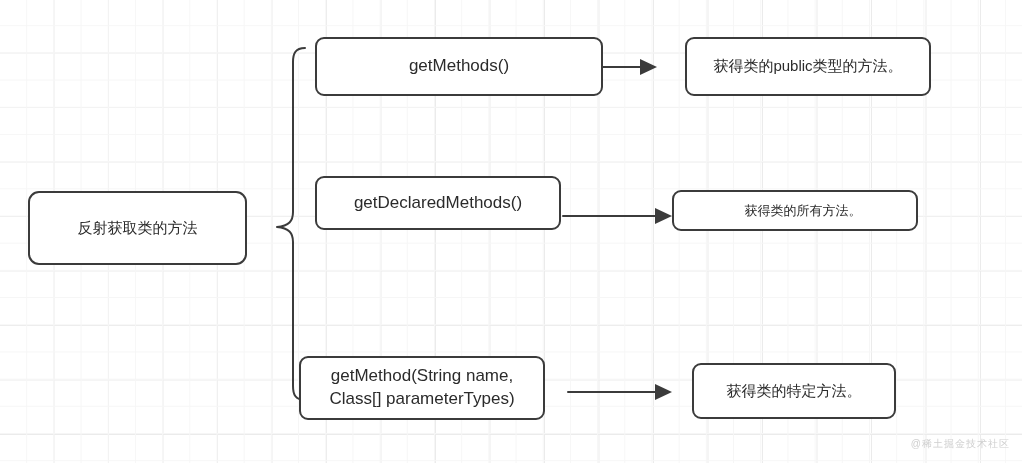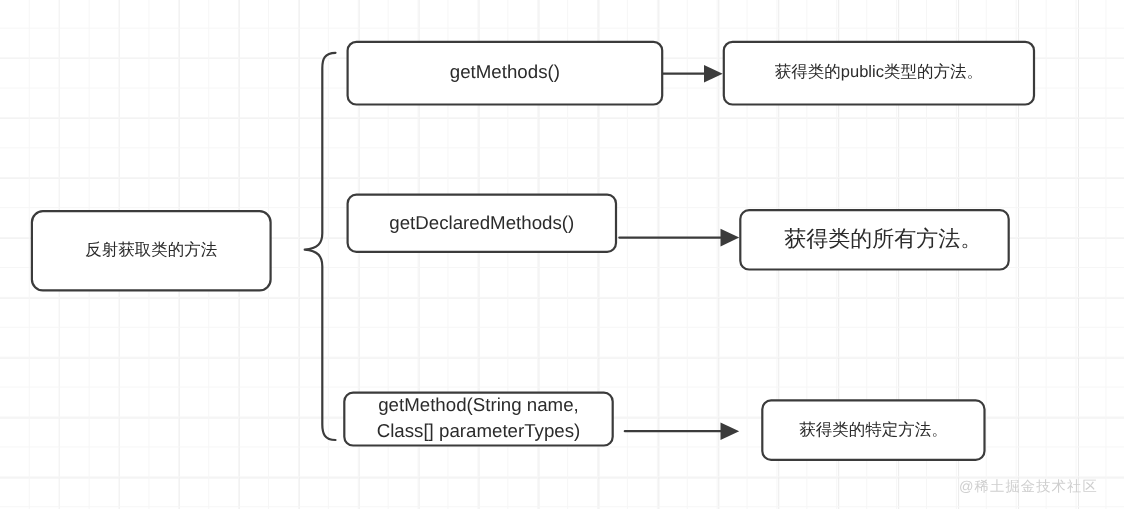--- a/index.html
+++ b/index.html
@@ -57,23 +57,23 @@
   .node-text {
     display: block;
     white-space: pre-line;
     padding: 0 10px;
   }
 
   
   #node-root        { left: 28px;  top: 191px; width: 219px; height: 74px;  font-size: 15px; border-radius: 11px; }
   #node-m1          { left: 315px; top: 37px;  width: 288px; height: 59px;  font-size: 17px; }
   #node-m2          { left: 315px; top: 176px; width: 246px; height: 54px;  font-size: 17px; }
-  #node-m3          { left: 312px; top: 356px; width: 246px; height: 50px;  font-size: 17px; justify-content: center; }
-  #node-d1          { left: 657px; top: 37px;  width: 284px; height: 59px;  font-size: 15px; }
-  #node-d2          { left: 672px; top: 190px; width: 246px; height: 56px;  font-size: 20px; padding-left: 16px; }
+  #node-m3          { left: 299px; top: 356px; width: 246px; height: 64px;  font-size: 17px; justify-content: center; }
+  #node-d1          { left: 685px; top: 37px;  width: 246px; height: 59px;  font-size: 15px; }
+  #node-d2          { left: 672px; top: 190px; width: 246px; height: 41px;  font-size: 13px; padding-left: 16px; }
   #node-d3          { left: 692px; top: 363px; width: 204px; height: 56px;  font-size: 15px; }
 
   
   .connector {
     position: absolute;
     left: 0;
     top: 0;
     width: 1022px;
     height: 463px;
     overflow: visible;
@@ -85,23 +85,23 @@
     stroke: #3b3b3b;
     stroke-width: 2;
     stroke-linecap: round;
     stroke-linejoin: round;
   }
   .arrowhead { fill: #3b3b3b; }
 
   
   #watermark {
     position: absolute;
-    right: 24px;
+    right: 12px;
     bottom: 12px;
-    font-size: 13px;
+    font-size: 10px;
     color: #cfcfcf;
     letter-spacing: 1px;
     z-index: 4;
     user-select: none;
   }
 </style>
 </head>
 <body>
 
 <div id="canvas">

